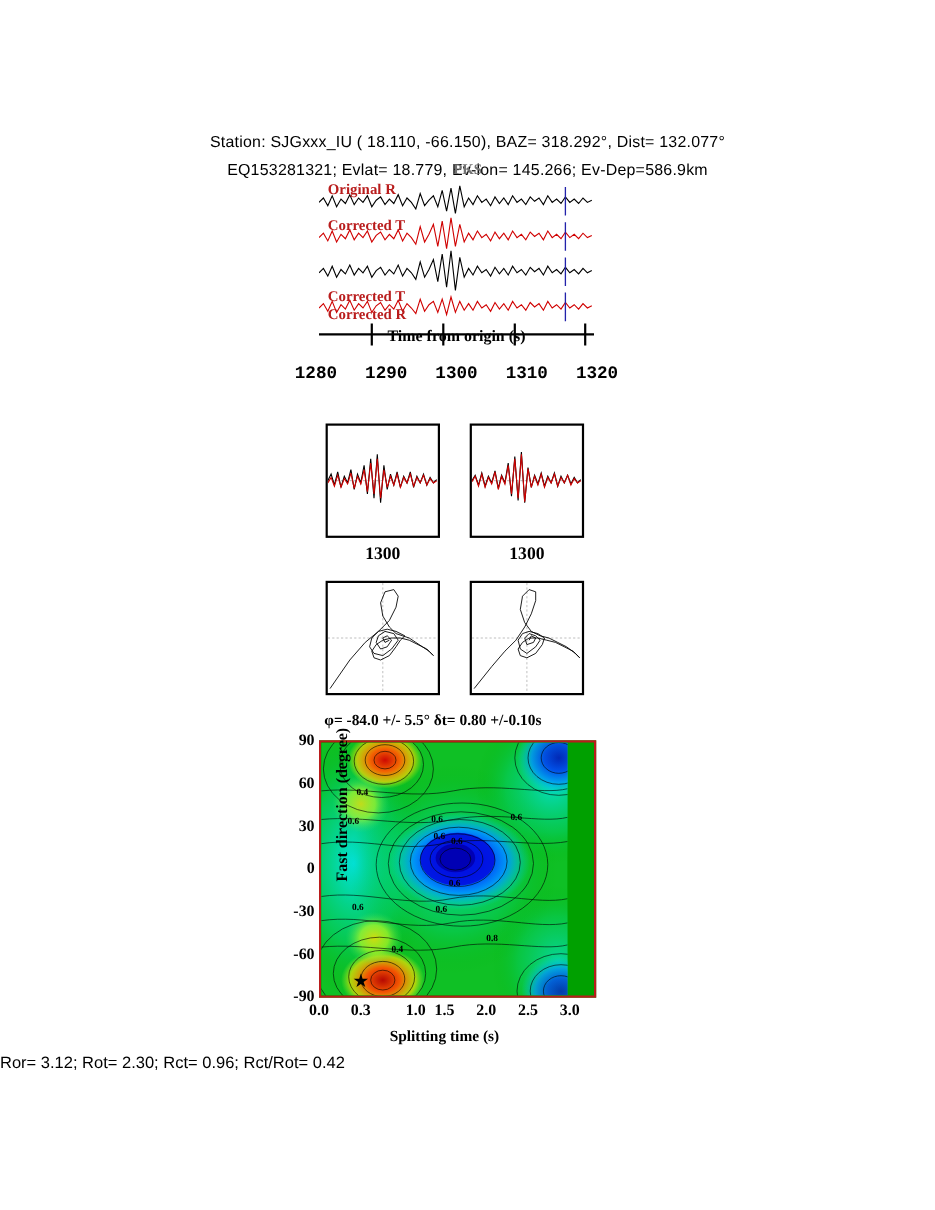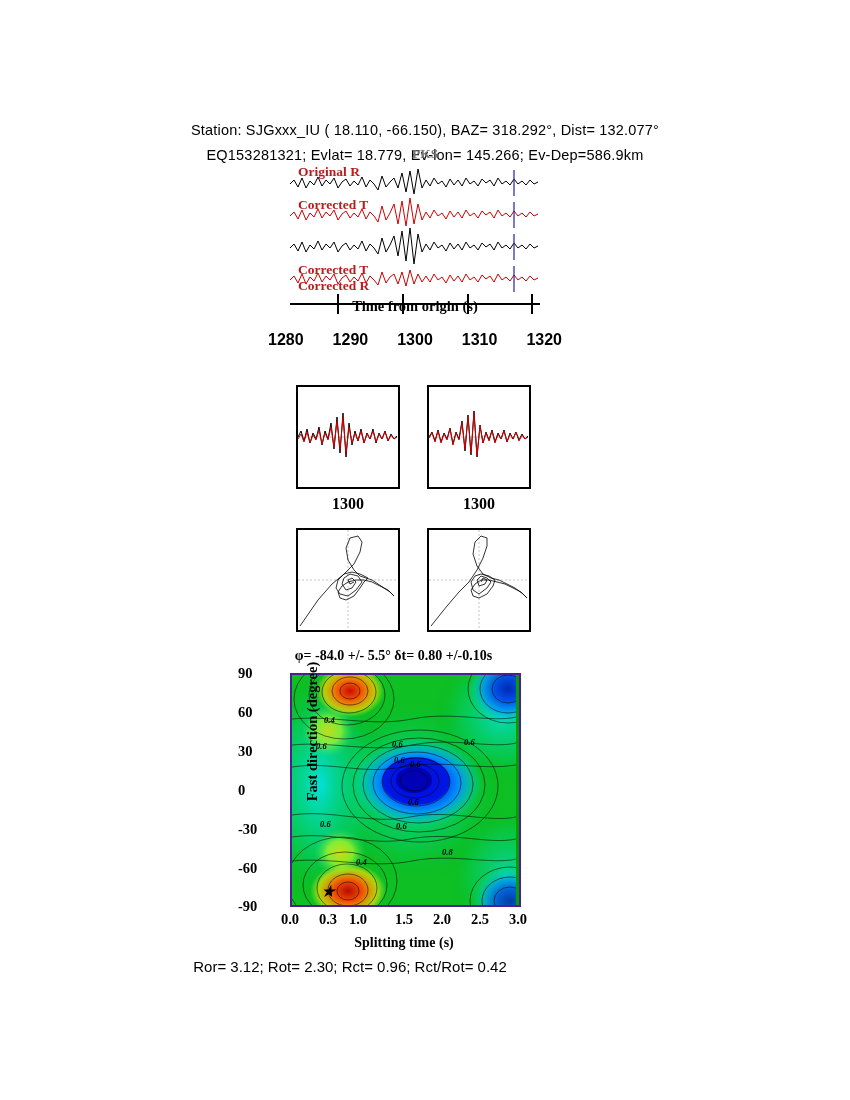--- a/index.html
+++ b/index.html
@@ -80,21 +80,21 @@
     font-size: 14.5px;
   }
 
   .tick-labels {
     position: absolute;
     left: -22px;
     top: 163px;
     width: 294px;
     display: flex;
     justify-content: space-between;
-    font-family: Liberation Sans, sans-serif;
+    font-family: Liberation Mono, monospace;
     font-weight: bold;
     font-size: 16px;
     align-items: center;
   }
 
   
   .zoom-row {
     position: absolute;
     left: 296px;
     top: 385px;
@@ -159,43 +159,43 @@
   .contour-wrap {
     position: absolute;
     left: 290px;
     top: 673px;
     width: 228px;
     height: 234px;
   }
   .contour-plot {
     position: absolute;
     left: 0; top: 0;
-    width: 231px;
+    width: 252px;
     height: 234px;
-    border: 2px solid #4c1d95;
+    border: 2px solid #b91c1c;
     box-sizing: border-box;
     overflow: hidden;
     background: #00a000;
-    font-style: italic;
   }
   .ylabel {
     position: absolute;
     left: -58px;
     top: 50px;
     width: 160px;
     transform: rotate(-90deg);
     transform-origin: 50% 50%;
     text-align: center;
     font-family: "Liberation Serif", serif;
     font-weight: bold;
     font-size: 14.5px;
   }
   .ytick {
     position: absolute;
     right: 232px;
+    text-align: right;
     width: 48px;
     font-family: "Liberation Serif", serif;
     font-weight: bold;
     font-size: 14.5px;
   }
   .xtick {
     position: absolute;
     top: 238px;
     text-align: center;
     width: 40px;
@@ -212,21 +212,20 @@
     font-family: "Liberation Serif", serif;
     font-weight: bold;
     font-size: 14px;
   }
 
   .footer {
     position: absolute;
     left: 0;
     top: 958px;
     width: 700px;
-    text-align: center;
     font-size: 15px;
   }
 </style>
 </head>
 <body>
 
 <div class="page">
 
   <div class="header">
     <span>Station: SJGxxx_IU ( 18.110,  -66.150), BAZ=  318.292°, Dist=  132.077°</span>
@@ -428,21 +427,21 @@
     <div class="ytick" style="top:-8px;">90</div>
     <div class="ytick" style="top:31px;">60</div>
     <div class="ytick" style="top:70px;">30</div>
     <div class="ytick" style="top:109px;">0</div>
     <div class="ytick" style="top:148px;">-30</div>
     <div class="ytick" style="top:187px;">-60</div>
     <div class="ytick" style="top:225px;">-90</div>
 
     <div class="xtick" style="left:-20px;">0.0</div>
     <div class="xtick" style="left:18px;">0.3</div>
-    <div class="xtick" style="left:48px;">1.0</div>
+    <div class="xtick" style="left:68px;">1.0</div>
     <div class="xtick" style="left:94px;">1.5</div>
     <div class="xtick" style="left:132px;">2.0</div>
     <div class="xtick" style="left:170px;">2.5</div>
     <div class="xtick" style="left:208px;">3.0</div>
 
     <div class="xlabel">Splitting time (s)</div>
   </div>
 
   <div class="footer">Ror= 3.12; Rot= 2.30; Rct= 0.96; Rct/Rot= 0.42</div>
 

